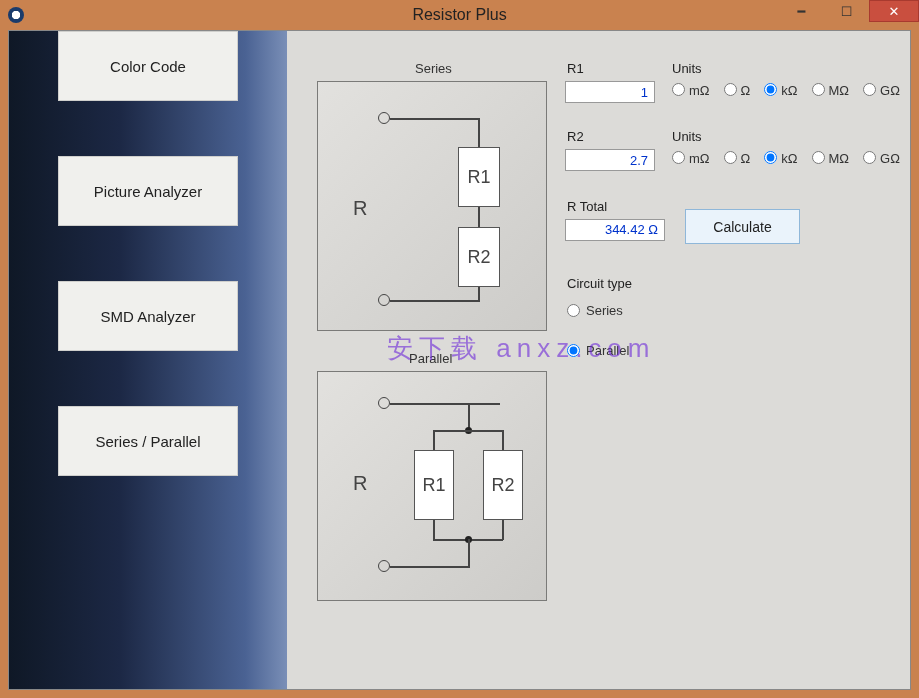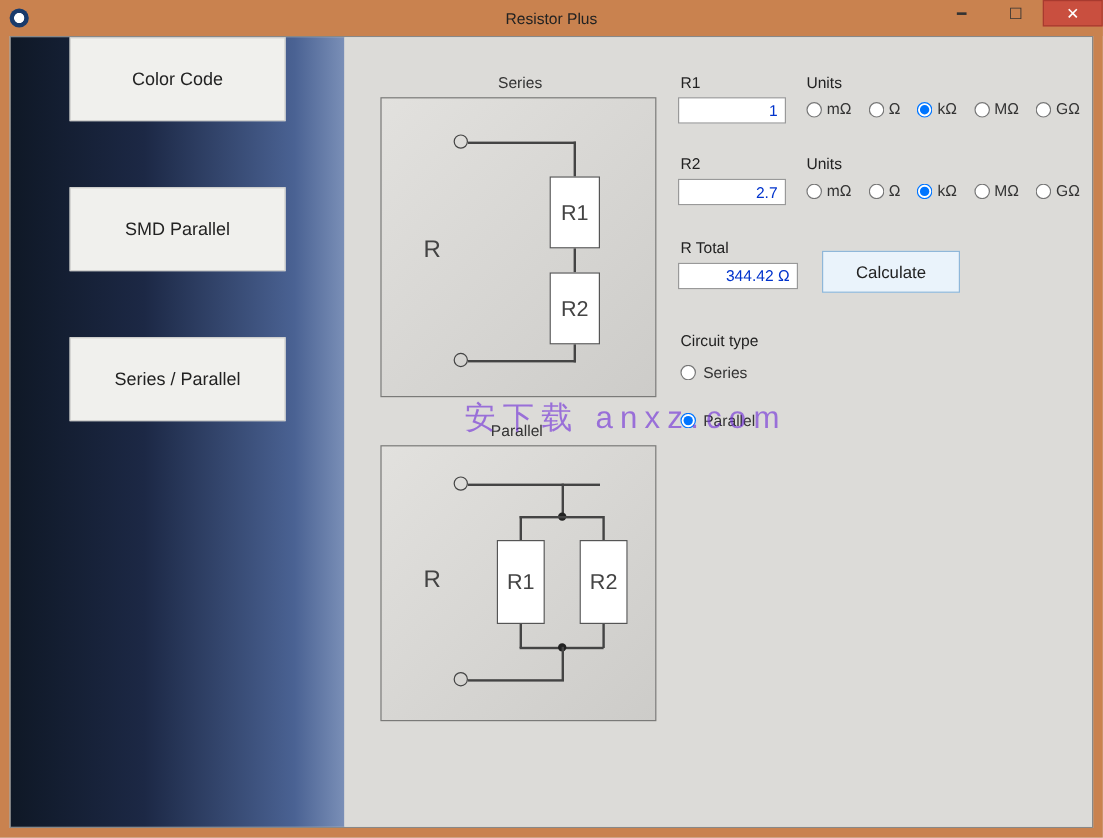--- a/index.html
+++ b/index.html
@@ -25,21 +25,21 @@
     margin-left: 8px;
     border-radius: 50%;
     background: radial-gradient(circle at 50% 50%, #fff 35%, #1a3b6b 40%);
     display:inline-block;
   }
   .titlebar .title {
     position: absolute;
     left: 50%;
     transform: translateX(-50%);
     color: #222;
-    font-size: 13px;
+    font-size: 16px;
   }
   .winbtns {
     position: absolute; right: 0; top: 0; display: flex;
   }
   .winbtn {
     width: 45px; height: 22px;
     display:flex; align-items:center; justify-content:center;
     font-size: 13px;
     color: #333;
   }
@@ -118,21 +118,21 @@
     padding:2px 6px; font-size:13px; color:#03c;
   }
   .txtout {
     position:absolute; height:22px; width:100px;
     border:1px solid #999; background:#fff; text-align:right;
     padding:2px 6px; font-size:13px; color:#03c;
   }
   .radio-row {
     position:absolute; display:flex; gap:14px; align-items:center;
   }
-  .radio-row label { display:flex; align-items:flex-end; gap:4px; font-size:13px; cursor:pointer;}
+  .radio-row label { display:flex; align-items:flex-start; gap:4px; font-size:13px; cursor:pointer;}
   input[type=radio] { margin:0; cursor:pointer;}
   .calcbtn {
     position:absolute;
     width:115px;height:35px;
     background:#eaf3fb;border:1px solid #8fb7d9;
     display:flex;align-items:center;justify-content:center;
     font-size:14px;color:#222;cursor:pointer;
   }
   .ct-group { position:absolute; }
   .ct-radio { display:flex; align-items:center; gap:6px; margin-top:6px;}
@@ -154,21 +154,24 @@
   </div>
 </div>
 
 <div class="client">
 
   <div class="sidebar">
     <div class="navbtn">
       <span>Color Code</span>
     </div>
     <div class="navbtn">
-      <span>SMD Parallel</span>
+      <span>Picture Analyzer</span>
+    </div>
+    <div class="navbtn">
+      <span>SMD Analyzer</span>
     </div>
     <div class="navbtn">
       <span>Series / Parallel</span>
     </div>
   </div>
 
   <div class="main">
 
     <span class="section-title" style="left:128px;top:30px">Series</span>
     <div class="circuit" style="left:30px;top:50px;width:230px;height:250px">

